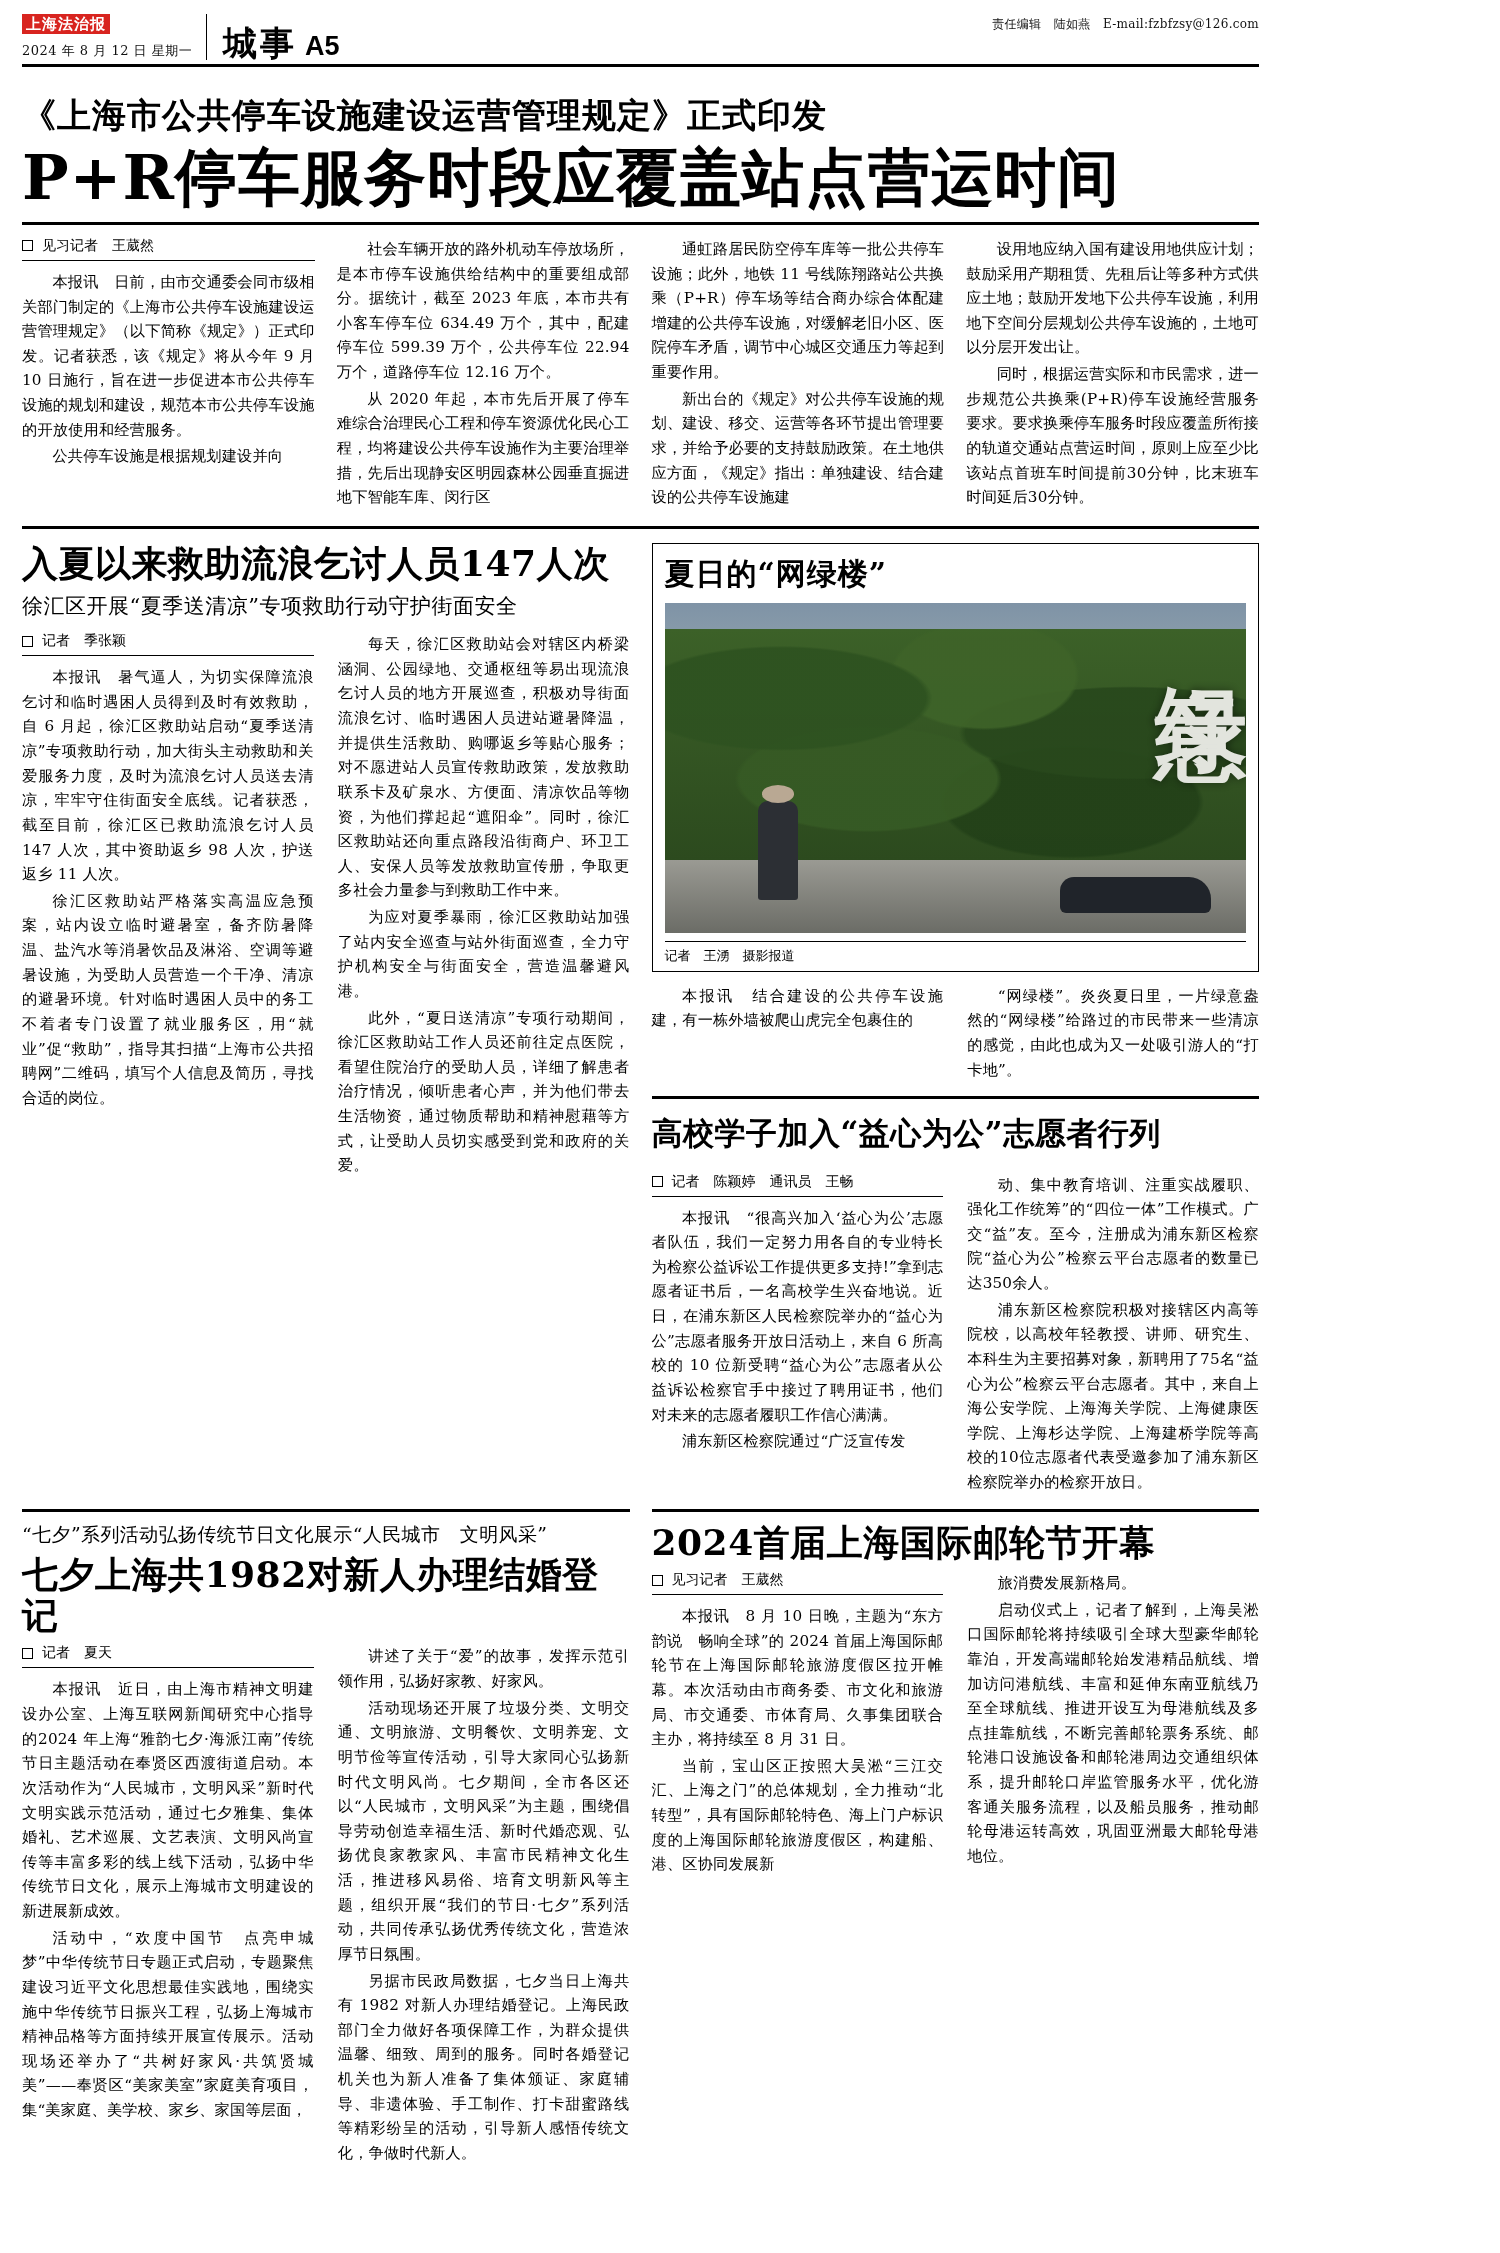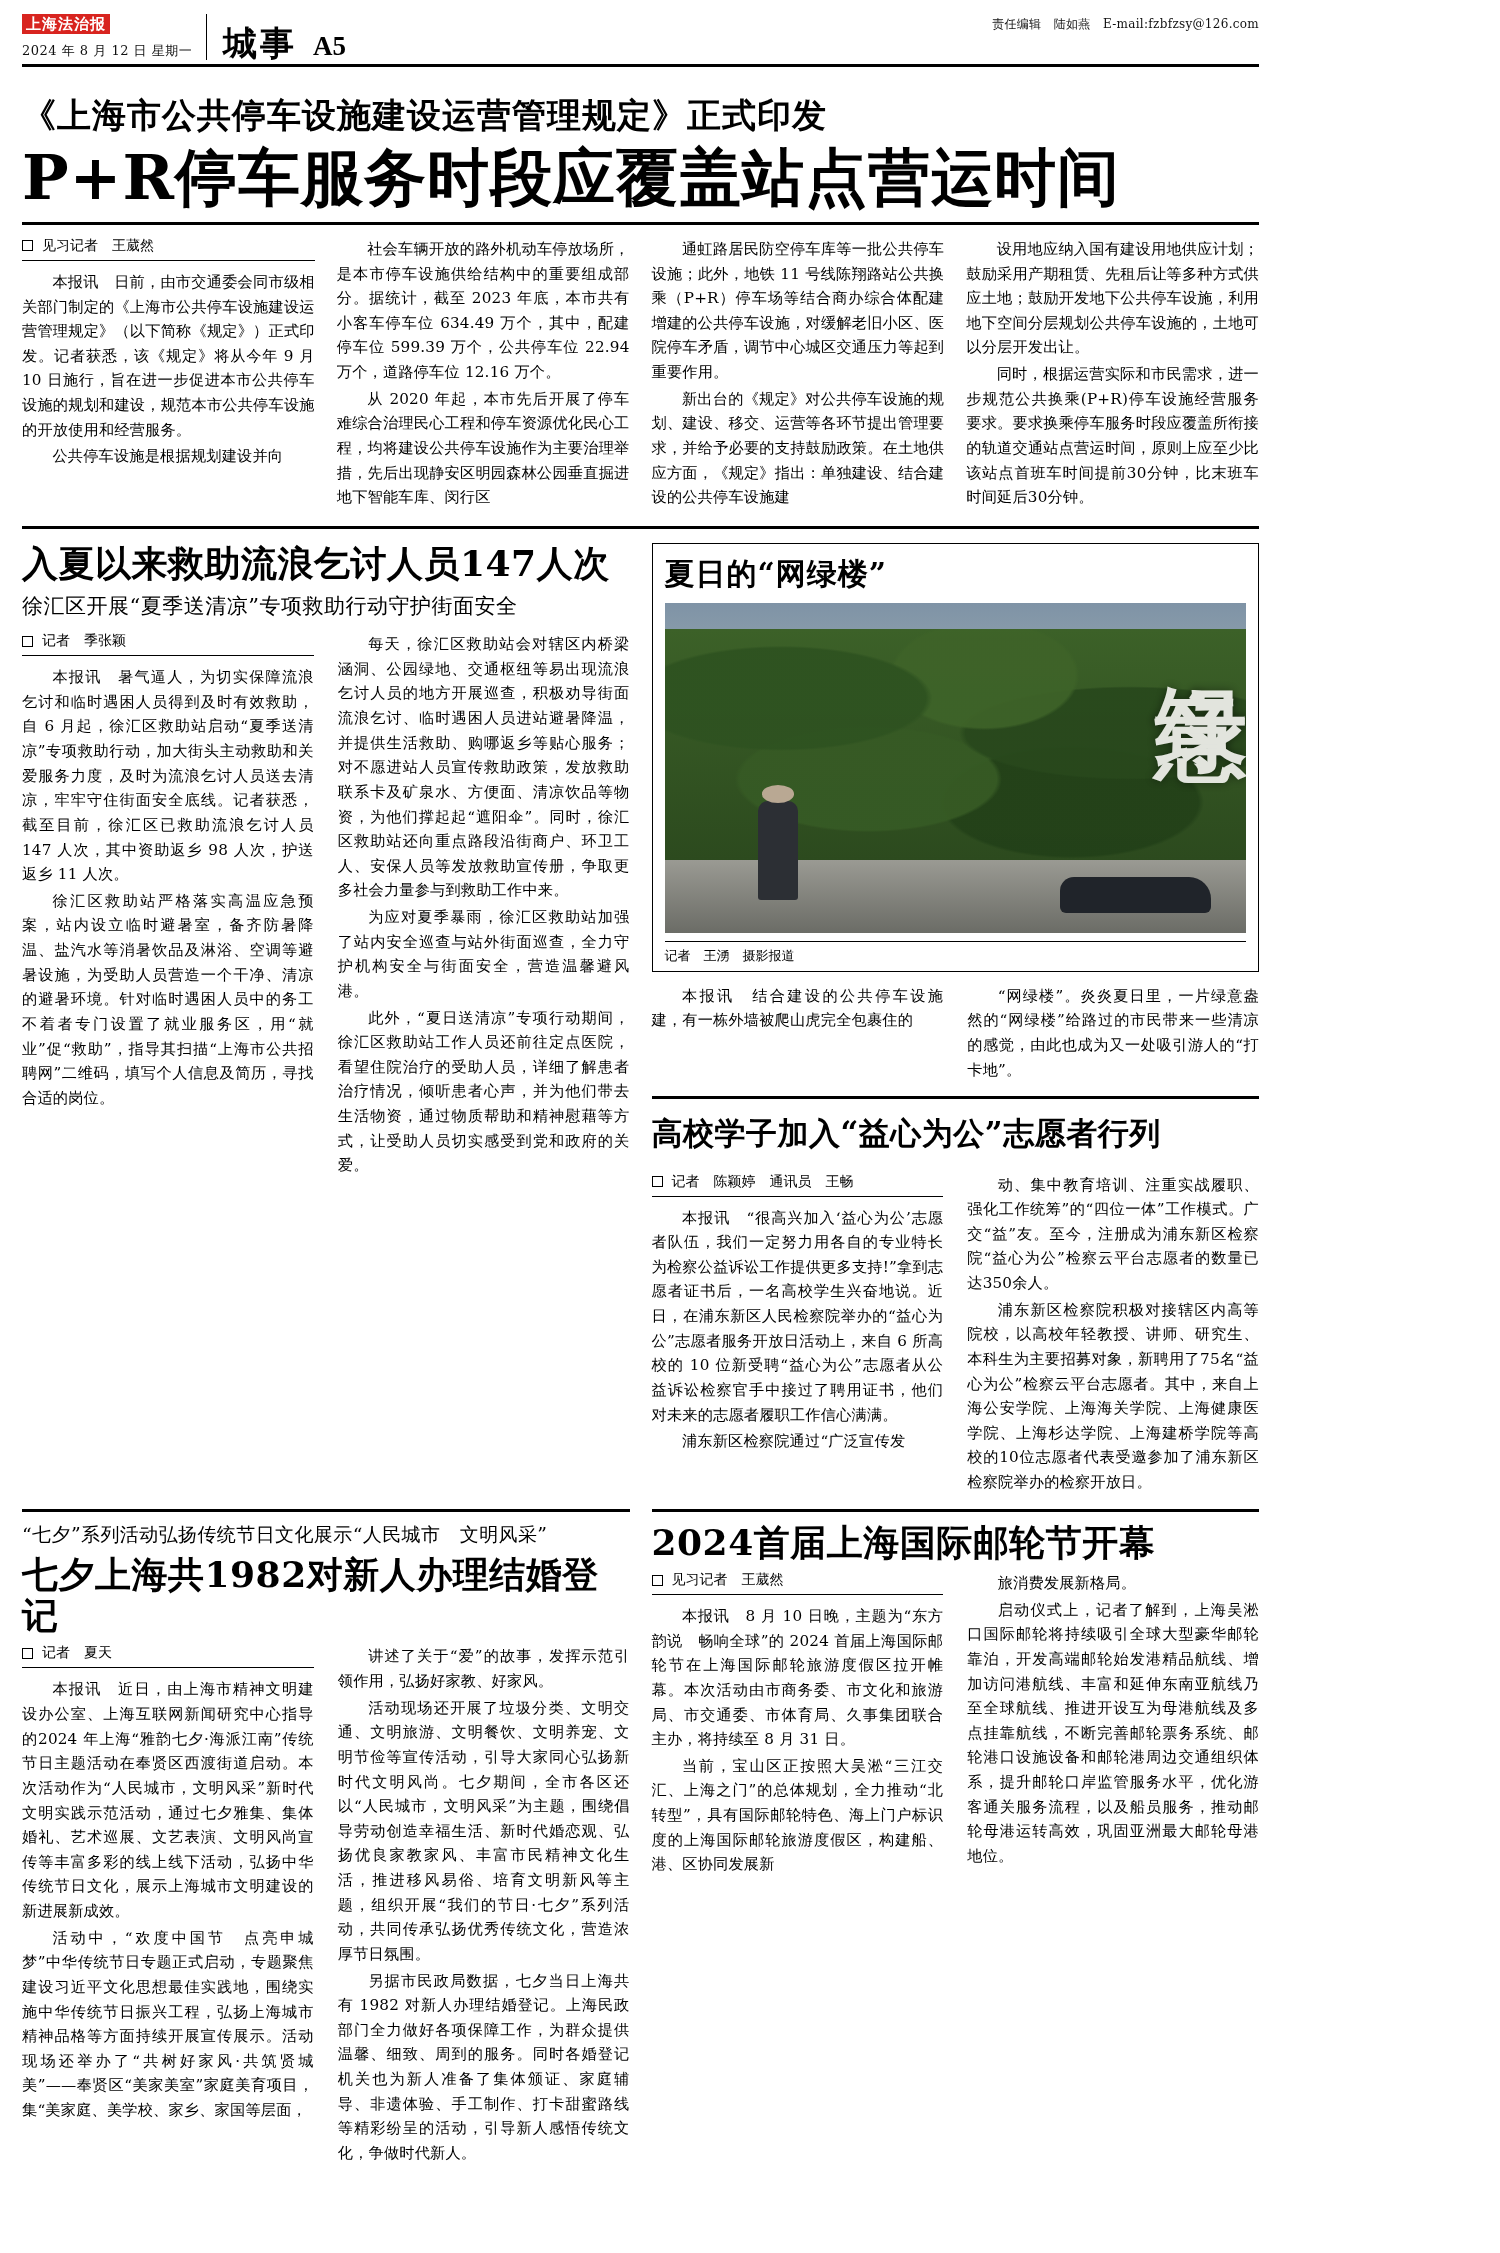--- a/index.html
+++ b/index.html
@@ -54,23 +54,23 @@
     display:flex;
     align-items:flex-end;
     font-weight:bold;
     font-size:34px;
     letter-spacing:3px;
     line-height:1;
     flex:1;
   }
   .mast-section .pagenum{
     font-size:27px;
-    margin-left:16px;
+    margin-left:8px;
     letter-spacing:0;
-    font-family:Liberation Serif, serif;
+    font-family:Liberation Sans, sans-serif;
     text-align:center;
   }
   .mast-right{
     margin-left:auto;
     font-size:12px;
     text-align:right;
     align-self:flex-start;
     padding-top:2px;
     letter-spacing:0.3px;
     color:#111;

